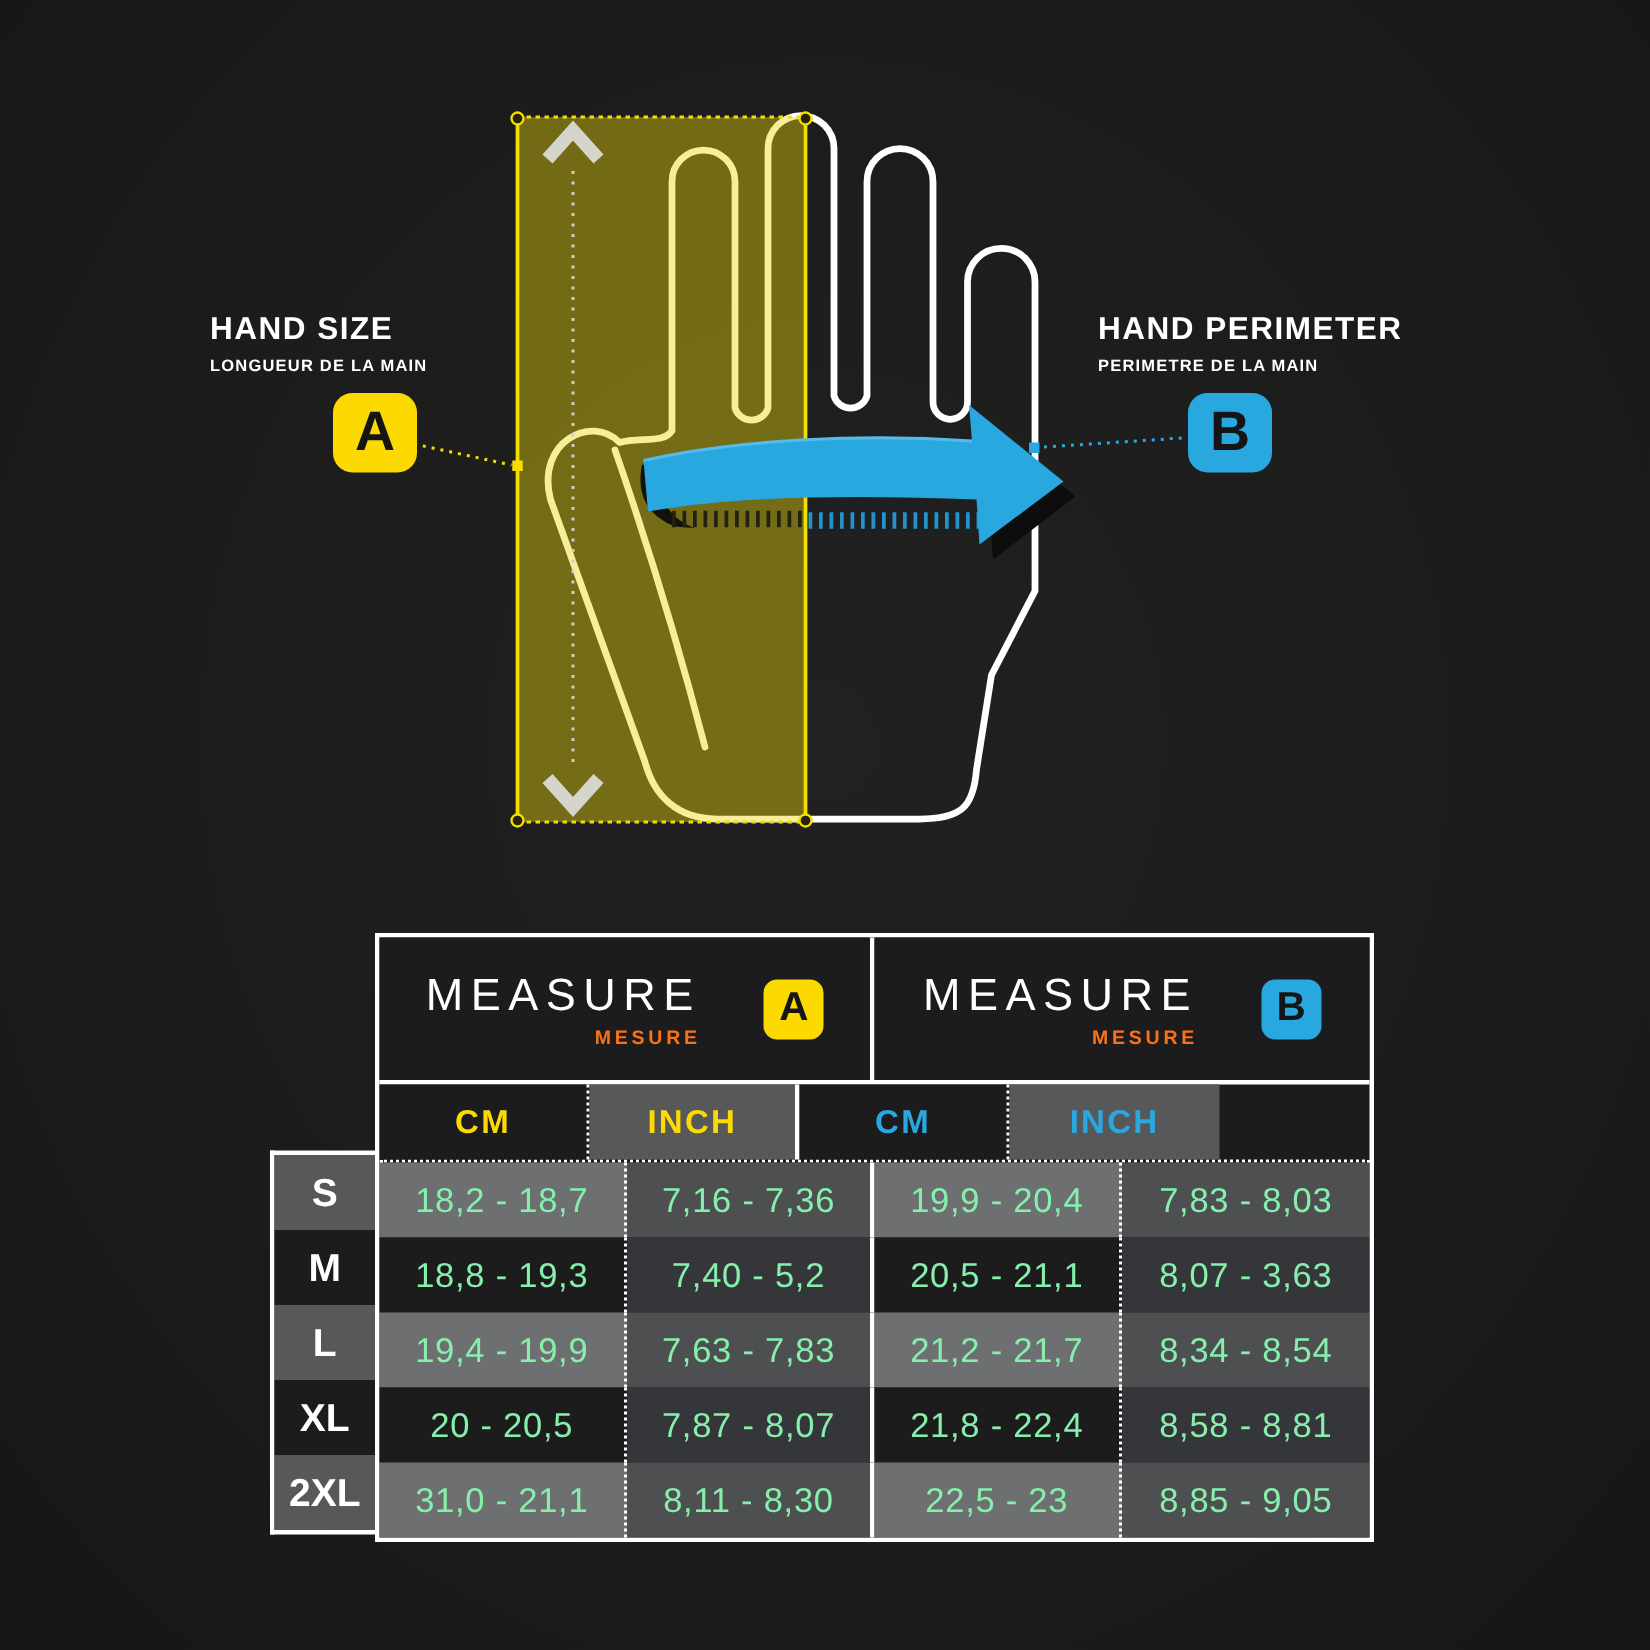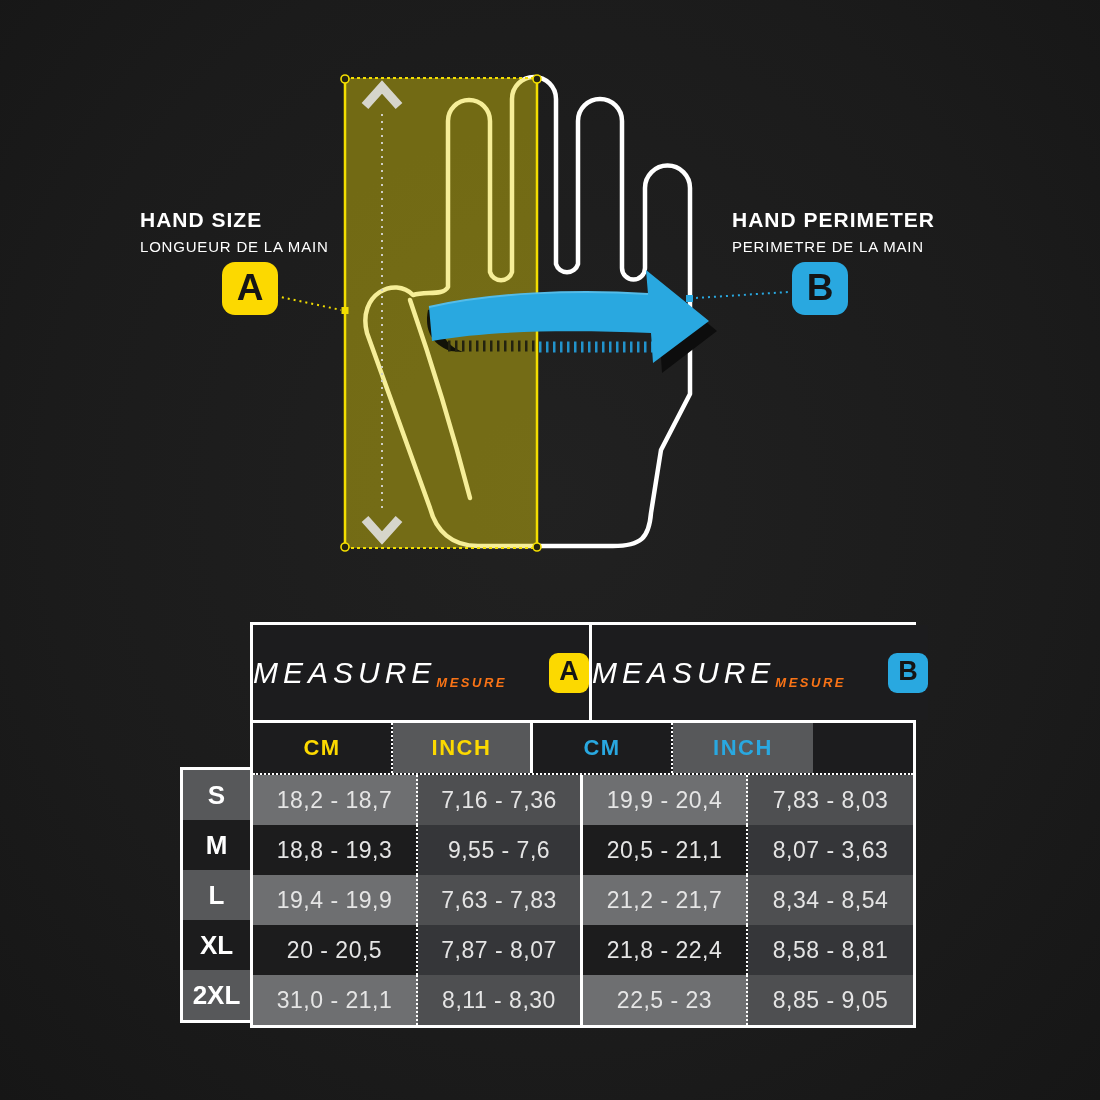--- a/index.html
+++ b/index.html
@@ -7,21 +7,21 @@
     width:1100px;height:1100px;position:relative;overflow:hidden;
     background:radial-gradient(ellipse at 50% 45%, #212121 0%, #1b1b1b 65%, #161616 100%);
     font-family:"Liberation Sans", sans-serif;
     -webkit-font-smoothing:antialiased;
   }
   .abs{position:absolute;}
 
   
   .label-block{position:absolute;text-align:left;color:#fff;}
   .lbl-title{font-size:21px;font-weight:900;letter-spacing:1px;}
-  .lbl-sub{font-size:15px;font-weight:400;letter-spacing:0.8px;margin-top:6px;}
+  .lbl-sub{font-size:11px;font-weight:700;letter-spacing:0.8px;margin-top:6px;}
   .float-badge{
     position:absolute;width:56px;height:53px;border-radius:13px;
     display:flex;align-items:center;justify-content:center;
     font-size:37px;font-weight:900;color:#151515;padding-bottom:2px;box-sizing:border-box;
   }
   .badge-a{background:#fcd900;}
   .badge-b{background:#29a8e0;}
 
   
   .sizes-col{
@@ -38,42 +38,42 @@
   .main-table{
     position:absolute;left:250px;top:622px;width:666px;box-sizing:border-box;
     border:3px solid #fff;background:#1c1c1e;
   }
   .group-row{display:flex;height:95px;}
   .group-cell{
     flex:1 1 50%;display:flex;align-items:center;justify-content:center;gap:42px;
     background:#1c1c1e;box-sizing:border-box;
   }
   .group-cell.first{border-right:3px solid #fff;}
-  .group-text{display:flex;align-items:flex-end;font-style:italic;}
+  .group-text{display:flex;flex-direction:column;align-items:flex-end;}
   .group-title{color:#fff;font-size:30px;font-weight:400;letter-spacing:5px;}
   .group-sub{color:#f97316;font-size:13px;font-weight:700;letter-spacing:2.5px;margin-top:3px;}
   .hdr-badge{
     width:40px;height:40px;border-radius:9px;display:flex;align-items:center;justify-content:center;
     font-size:27px;font-weight:900;color:#151515;padding-bottom:2px;box-sizing:border-box;
   }
   .units-row{display:flex;height:50px;border-top:3px solid #fff;border-bottom:2px dotted #fff;}
   .unit-cell{
     width:140px;display:flex;align-items:center;justify-content:center;box-sizing:border-box;
     font-size:22px;font-weight:700;letter-spacing:1.5px;
   }
   .unit-cell.cm{background:#1c1c1e;border-right:2px dotted #fff;}
   .unit-cell.inch-a{background:#57585a;border-right:3px solid #fff;}
   .unit-cell.inch-b{background:#57585a;}
   .accent-a{color:#fcd900;}
   .accent-b{color:#29a8e0;}
 
   .data-row{display:flex;height:50px;}
   .data-cell{
     width:165px;display:flex;align-items:center;justify-content:center;box-sizing:border-box;
-    color:#e5e5e5;font-size:23px;letter-spacing:0.5px;
+    color:#86efac;font-size:23px;letter-spacing:0.5px;
   }
   .data-cell.c1{border-right:2px dotted #fff;}
   .data-cell.c2{border-right:3px solid #fff;}
   .data-cell.c3{border-right:2px dotted #fff;}
   .data-row.odd .cmcell{background:#6e6f71;}
   .data-row.odd .inchcell{background:#4e4f51;}
   .data-row.even .cmcell{background:#1c1c1d;}
   .data-row.even .inchcell{background:#353639;}
 </style>
 </head>
@@ -200,21 +200,21 @@
   </div>
 
   <div class="data-row odd">
     <div class="data-cell c1 cmcell">18,2 - 18,7</div>
     <div class="data-cell c2 inchcell">7,16 - 7,36</div>
     <div class="data-cell c3 cmcell">19,9 - 20,4</div>
     <div class="data-cell inchcell">7,83 - 8,03</div>
   </div>
   <div class="data-row even">
     <div class="data-cell c1 cmcell">18,8 - 19,3</div>
-    <div class="data-cell c2 inchcell">9,55 - 7,6</div>
+    <div class="data-cell c2 inchcell">7,40 - 5,2</div>
     <div class="data-cell c3 cmcell">20,5 - 21,1</div>
     <div class="data-cell inchcell">8,07 - 3,63</div>
   </div>
   <div class="data-row odd">
     <div class="data-cell c1 cmcell">19,4 - 19,9</div>
     <div class="data-cell c2 inchcell">7,63 - 7,83</div>
     <div class="data-cell c3 cmcell">21,2 - 21,7</div>
     <div class="data-cell inchcell">8,34 - 8,54</div>
   </div>
   <div class="data-row even">

